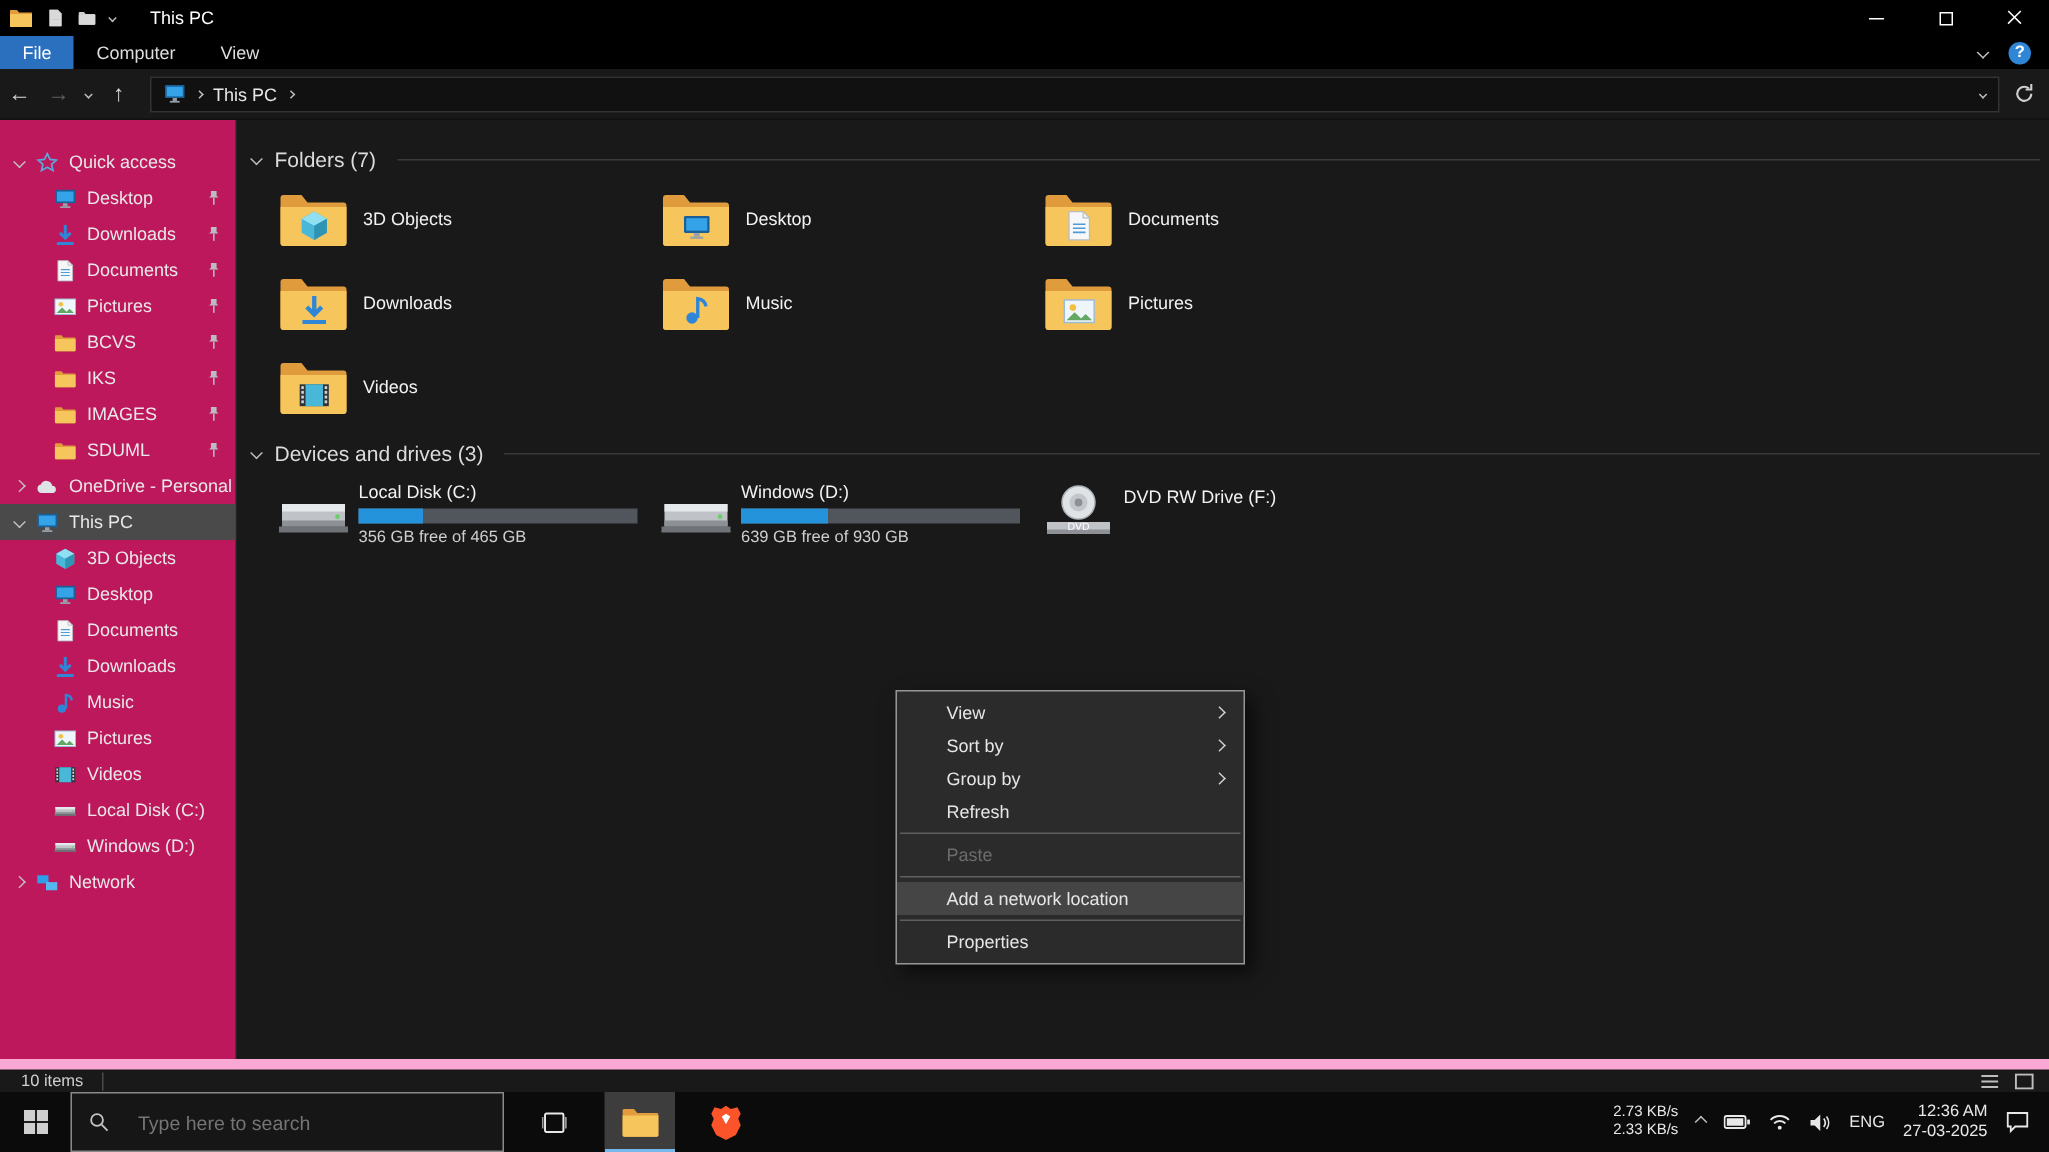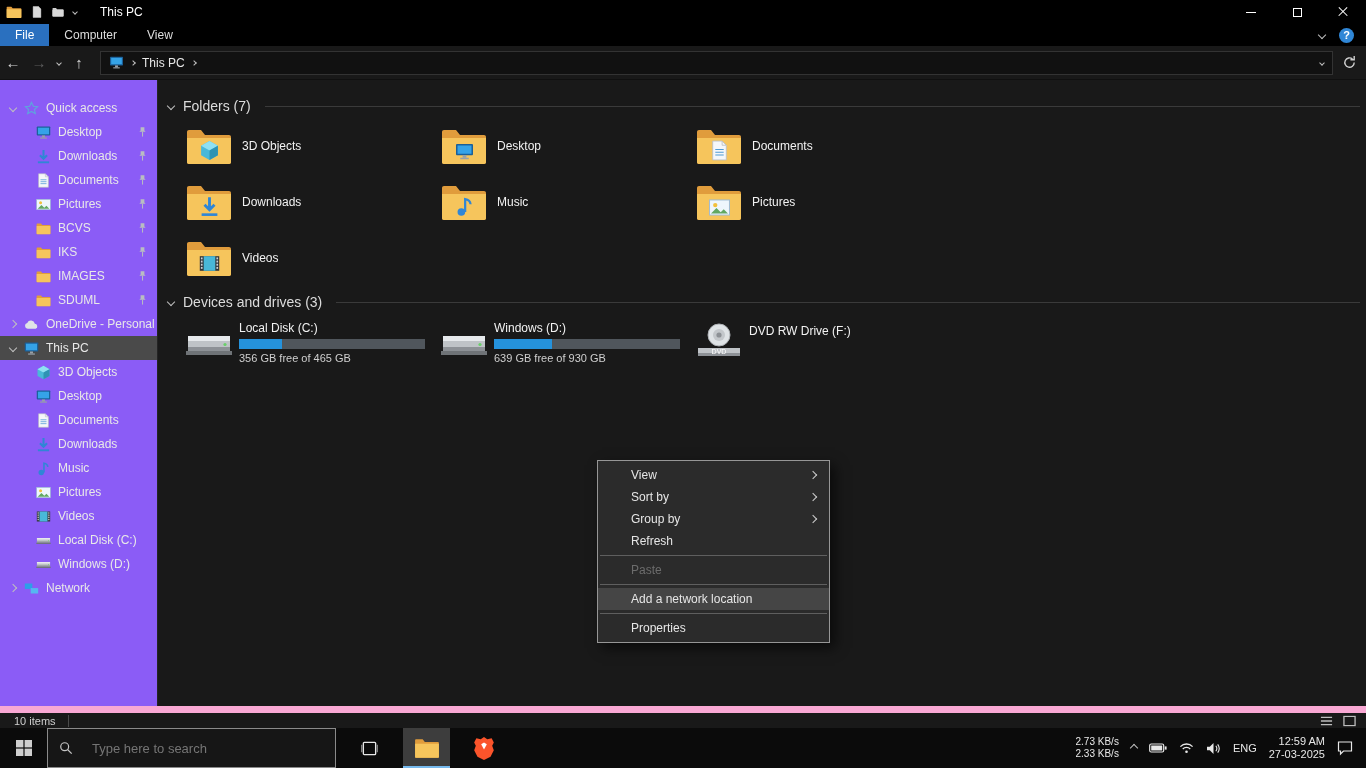--- a/index.html
+++ b/index.html
@@ -41,21 +41,21 @@
   .nav-chev{margin:0 5px}
   .addr{flex:1;height:24px;margin-left:8px;background:#111;border:1px solid #333;display:flex;align-items:center;padding:0 8px;gap:7px;color:#e8e8e8}
   .addr-ic{width:15px;height:13px}
   .addr-spacer{flex:1}
   .refresh{width:15px;height:15px;margin:0 9px;flex:none}
   .searchbox{width:204px;height:24px;background:#111;border:1px solid #333;display:flex;align-items:center;margin-right:14px;padding:0 7px;flex:none}
   .searchbox input{flex:1;background:transparent;border:0;outline:0;color:#bdbdbd;font-size:12px;font-family:inherit}
   .searchbox svg{width:13px;height:13px;color:#9a9a9a;flex:none}
 
   
-  .sidebar{position:absolute;left:0;top:80px;bottom:62px;width:158px;background:#8b5cf6;border-right:1px solid #242424;padding-top:16px}
+  .sidebar{position:absolute;left:0;top:80px;bottom:62px;width:158px;background:#be185d;border-right:1px solid #242424;padding-top:16px}
   .srow{display:flex;align-items:center;height:24px;padding-left:10px;color:#e8e8e8}
   .srow .chev{margin-right:8px}
   .srow.child{padding-left:36px}
   .srow .ic16{width:15px;height:15px;margin-right:7px;flex:none}
   .srow .pin{margin-left:auto;margin-right:9px;width:11px;height:12px;flex:none}
   .srow.sel{background:#4a4a4a}
   .srow.mt{margin-top:0}
   .slabel{white-space:nowrap;overflow:hidden}
 
   
@@ -677,20 +677,20 @@
         <use href="#sym-batt"></use>
       </svg>
     <svg width="15" height="12" viewBox="0 0 16 12">
         <use href="#sym-wifi"></use>
       </svg>
     <svg width="15" height="13" viewBox="0 0 16 14">
         <use href="#sym-spk"></use>
       </svg>
     <span class="lang">ENG</span>
     <div class="clock">
-      <span>12:59 AM</span>
+      <span>12:36 AM</span>
       <span>27-03-2025</span>
     </div>
     <svg width="16" height="16" viewBox="0 0 16 16">
         <use href="#sym-chat"></use>
       </svg>
   </div>
 </div>
 
 </body></html>

